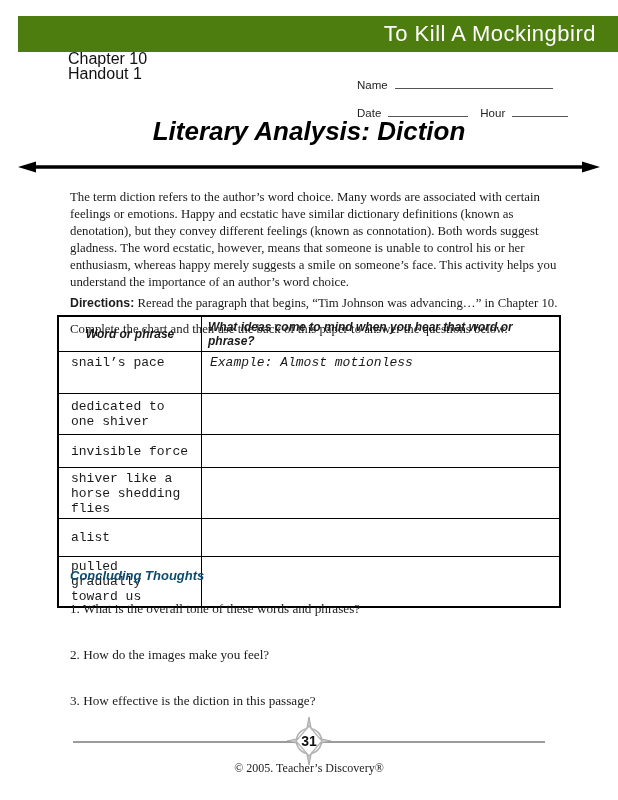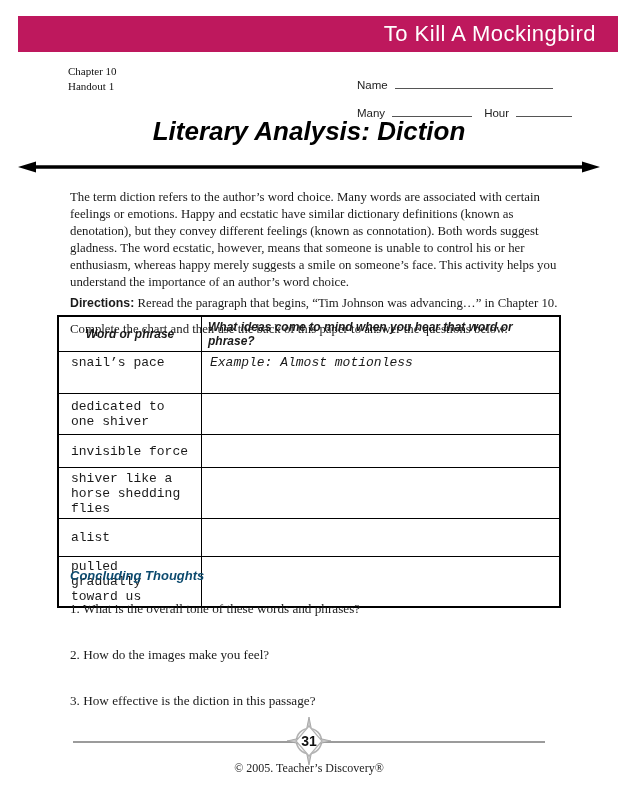--- a/index.html
+++ b/index.html
@@ -8,31 +8,31 @@
     width:618px;height:800px;
     background:#ffffff;
     margin:0 auto;
     overflow:hidden;
     font-family:"Liberation Serif", serif;
     color:#1a1a1a;
   }
   
   .banner{
     position:absolute;left:18px;top:16px;right:0;height:36px;
-    background:#be185d;color:#fff;
+    background:#4d7c0f;color:#fff;
     display:flex;align-items:center;justify-content:flex-end;
     padding-right:22px;box-sizing:border-box;
     font-family:"Liberation Sans", sans-serif;
     font-size:22px;letter-spacing:.5px;
   }
   
   .meta-left{
-    position:absolute;left:68px;top:64px;
-    font-family:Liberation Serif, serif;
-    font-size:11px;line-height:15px;color:#111;
+    position:absolute;left:68px;top:51px;
+    font-family:Liberation Sans, sans-serif;
+    font-size:16px;line-height:15px;color:#111;
   }
   .meta-right{
     position:absolute;left:357px;top:76px;
     font-family:"Liberation Sans", sans-serif;
     font-size:11.5px;color:#222;
   }
   .meta-row{margin-bottom:13px;white-space:nowrap;}
   .blank-line{
     display:inline-block;height:12px;
     border-bottom:1px solid #555;
@@ -121,21 +121,21 @@
   <div class="meta-left">
     <div>Chapter 10</div>
     <div>Handout 1</div>
   </div>
 
   <div class="meta-right">
     <div class="meta-row">
       <span>Name</span><span class="blank-line line-name"></span>
     </div>
     <div class="meta-row">
-      <span>Many</span><span class="blank-line line-date"></span><span>Hour</span><span class="blank-line line-hour"></span>
+      <span>Date</span><span class="blank-line line-date"></span><span>Hour</span><span class="blank-line line-hour"></span>
     </div>
   </div>
 
   <div class="doc-title">Literary Analysis: Diction</div>
 
   <svg class="arrow-divider" viewBox="0 0 582 14" aria-hidden="true">
     <line x1="12" y1="7" x2="570" y2="7" stroke="#000" stroke-width="3.4"></line>
     <polygon points="0,7 18,1.5 18,12.5" fill="#000"></polygon>
     <polygon points="582,7 564,1.5 564,12.5" fill="#000"></polygon>
   </svg>

